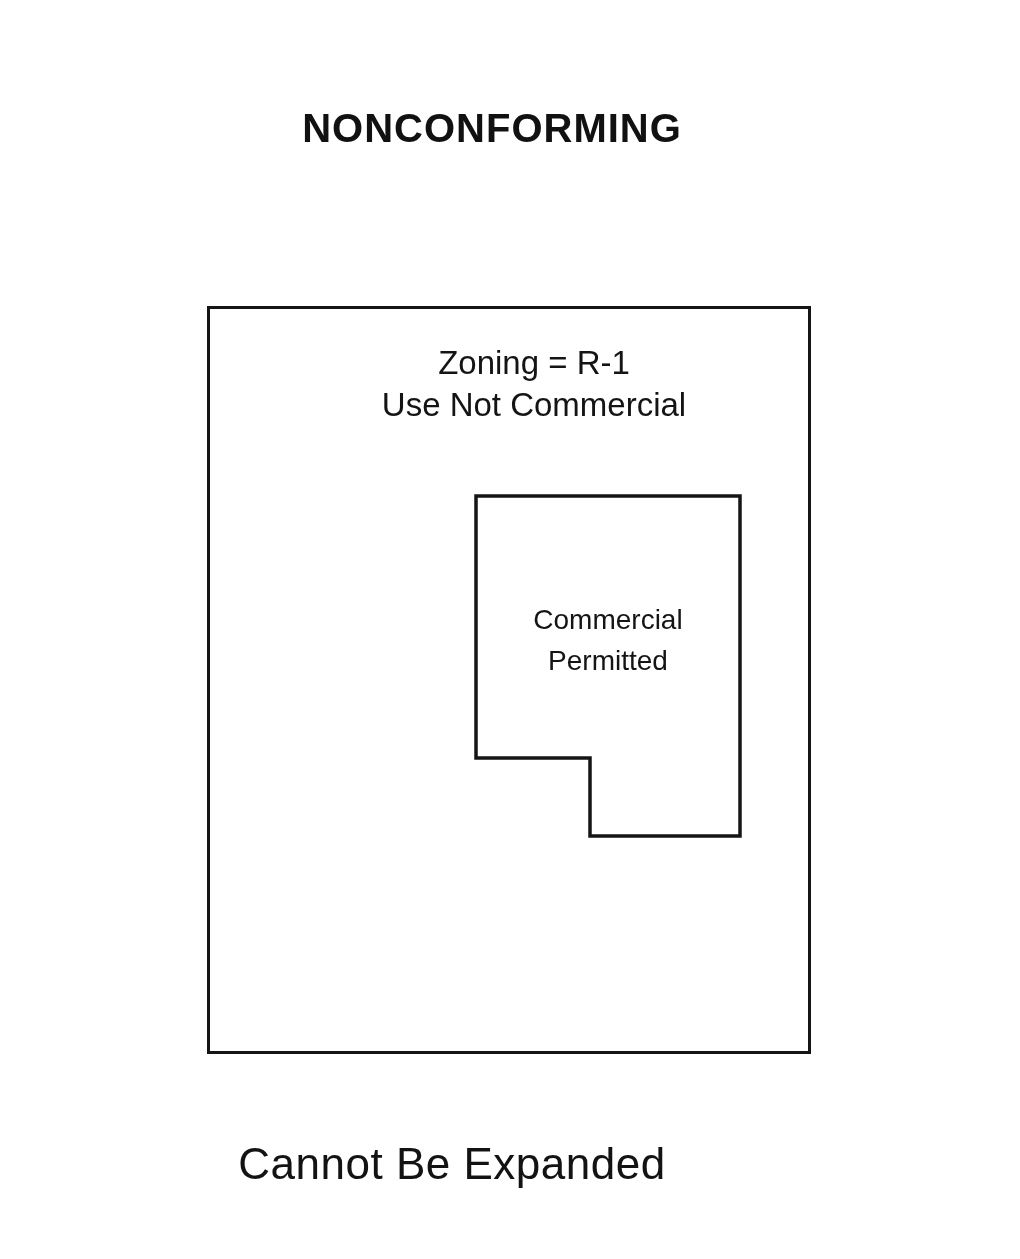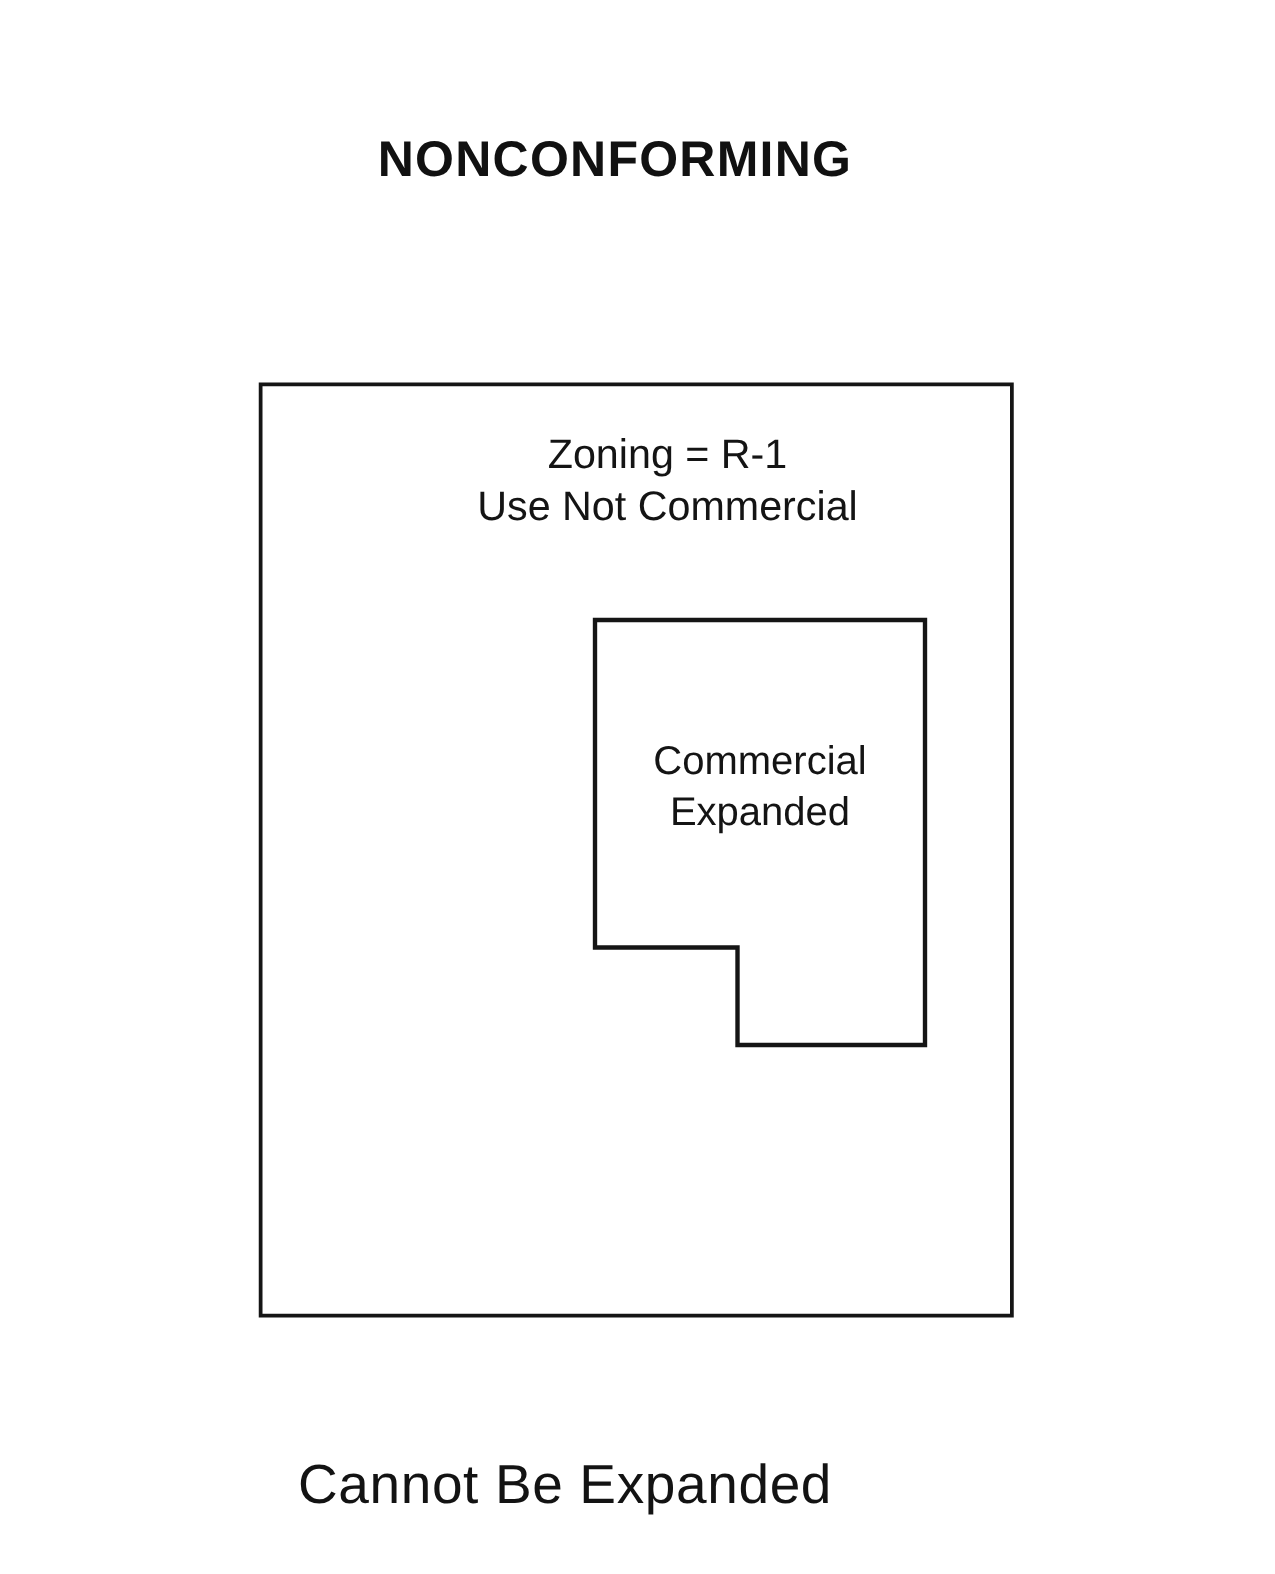--- a/index.html
+++ b/index.html
@@ -59,40 +59,39 @@
     left: 0;
     top: 0;
     width: 604px;
     height: 748px;
     display: block;
   }
 
   .building-label {
     position: absolute;
     left: 266px;
-    top: 279px;
+    top: 290px;
     width: 264px;
     text-align: center;
-    font-size: 32px;
+    font-size: 28px;
     font-weight: 400;
     line-height: 41px;
     color: #141414;
   }
 
   .caption {
     position: absolute;
     top: 1139px;
     left: 0;
     width: 904px;
     text-align: center;
     font-size: 44px;
     font-weight: 400;
     letter-spacing: 0.5px;
     color: #131313;
-    margin-top: 24px;
   }
 </style>
 </head>
 <body>
 
 <div class="page">
 
   <div class="title">
     <div>NONCONFORMING</div>
   </div>
@@ -103,20 +102,20 @@
       <div>Zoning = R-1</div>
       <div>Use Not Commercial</div>
     </div>
 
     <svg class="building-svg" viewBox="0 0 604 748">
       <polygon fill="#ffffff" stroke="#151515" stroke-width="3.5" points="266,187 530,187 530,527 380,527 380,449 266,449"></polygon>
     </svg>
 
     <div class="building-label">
       <div>Commercial</div>
-      <div>Expanded</div>
+      <div>Permitted</div>
     </div>
 
   </div>
 
   <div class="caption">Cannot Be Expanded</div>
 
 </div>
 
 </body></html>

